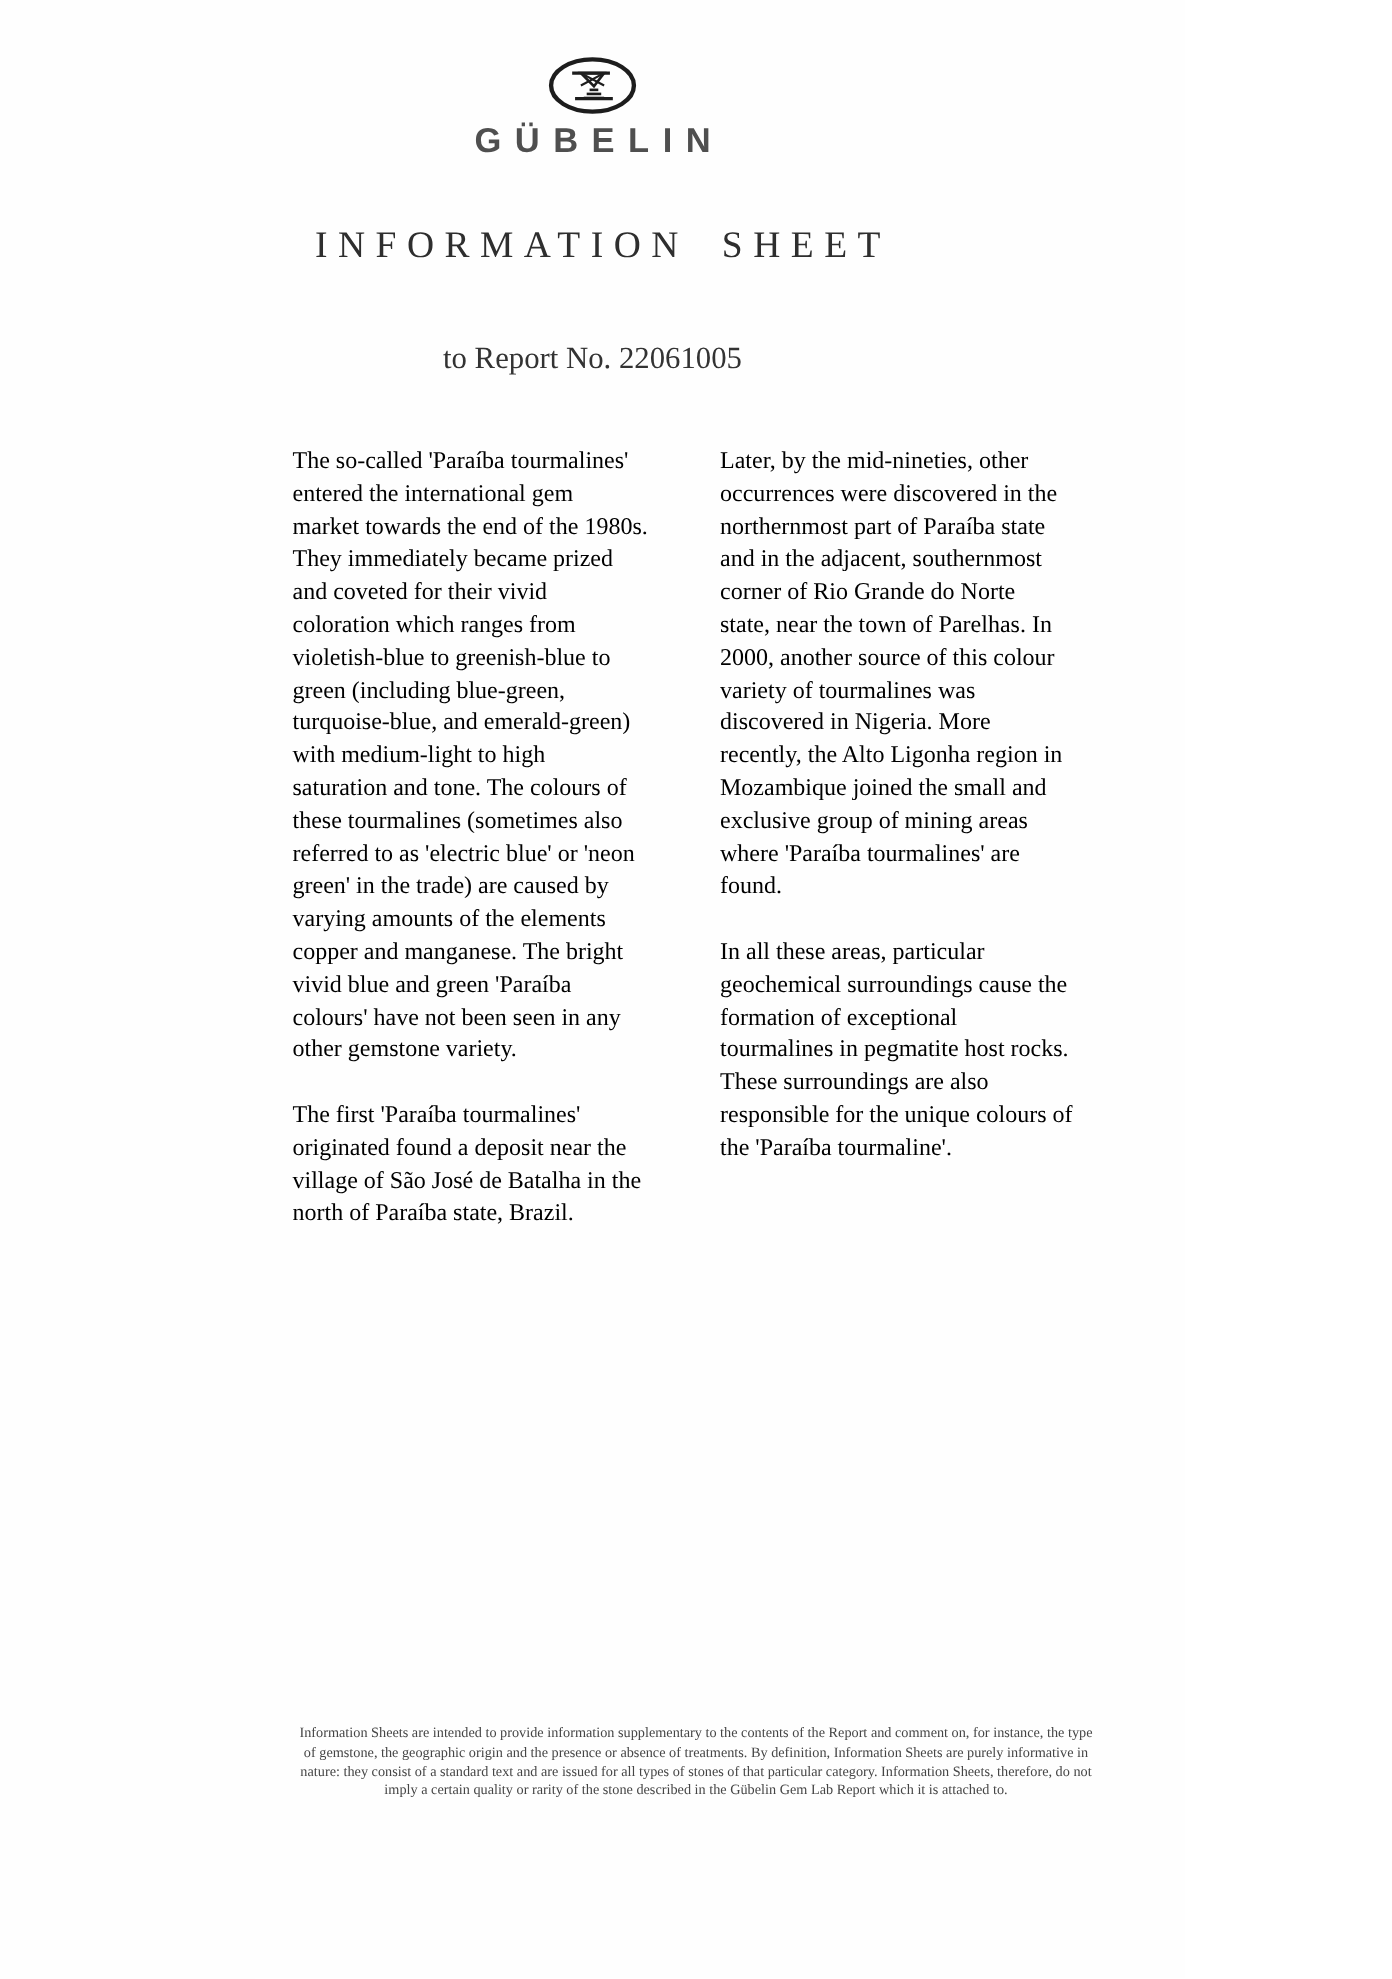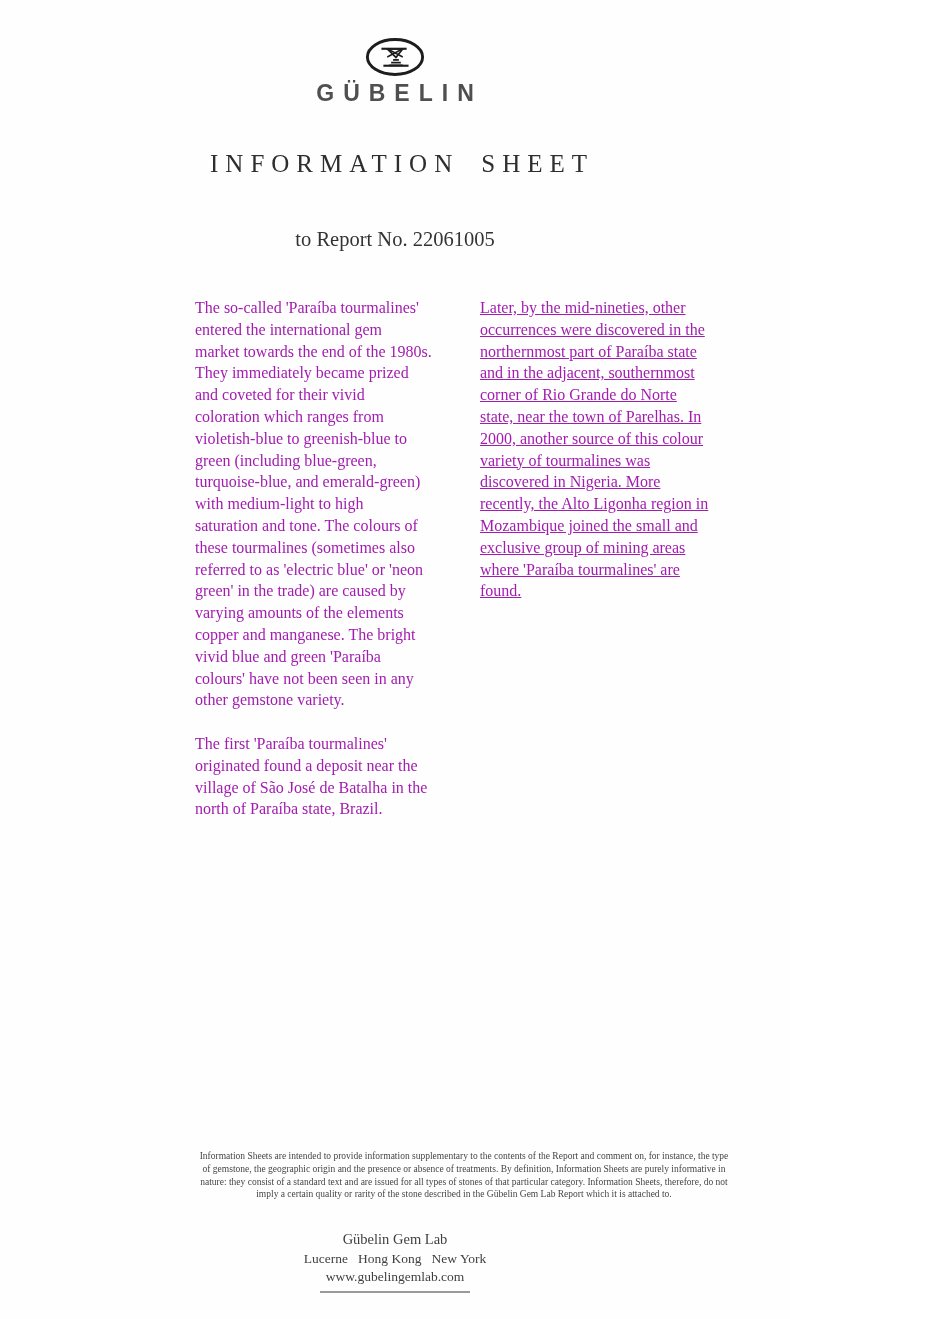--- a/index.html
+++ b/index.html
@@ -69,24 +69,24 @@
     text-align: center;
     font-size: 20px;
     color: #333333;
   }
   
   .column {
     position: absolute;
     top: 297px;
     font-size: 16px;
     line-height: 21.8px;
-    color: #a21caf;
+    color: #000000;
   }
   .column.left  { left: 195px; width: 300px; }
-  .column.right { left: 480px; width: 300px; text-decoration: underline; }
+  .column.right { left: 480px; width: 300px; }
   .column p {
     margin: 0 0 21.8px 0;
     white-space: pre-line;
   }
   
   .disclaimer {
     position: absolute;
     top: 1150px;
     left: 154px;
     width: 620px;
@@ -180,27 +180,28 @@
 corner of Rio Grande do Norte
 state, near the town of Parelhas. In
 2000, another source of this colour
 variety of tourmalines was
 discovered in Nigeria. More
 recently, the Alto Ligonha region in
 Mozambique joined the small and
 exclusive group of mining areas
 where 'Paraíba tourmalines' are
 found.</p>
+    <p>In all these areas, particular
+geochemical surroundings cause the
+formation of exceptional
+tourmalines in pegmatite host rocks.
+These surroundings are also
+responsible for the unique colours of
+the 'Paraíba tourmaline'.</p>
   </div>
 
   <div class="disclaimer">Information Sheets are intended to provide information supplementary to the contents of the Report and comment on, for instance, the type
 of gemstone, the geographic origin and the presence or absence of treatments. By definition, Information Sheets are purely informative in
 nature: they consist of a standard text and are issued for all types of stones of that particular category. Information Sheets, therefore, do not
 imply a certain quality or rarity of the stone described in the Gübelin Gem Lab Report which it is attached to.</div>
 
-  <div class="footer">
-    <div class="lab-name">Gübelin Gem Lab</div>
-    <div class="locations">Lucerne   Hong Kong   New York</div>
-    <div class="website">www.gubelingemlab.com</div>
-    <div class="footer-divider"></div>
-  </div>
 
 </div>
 
 </body></html>

